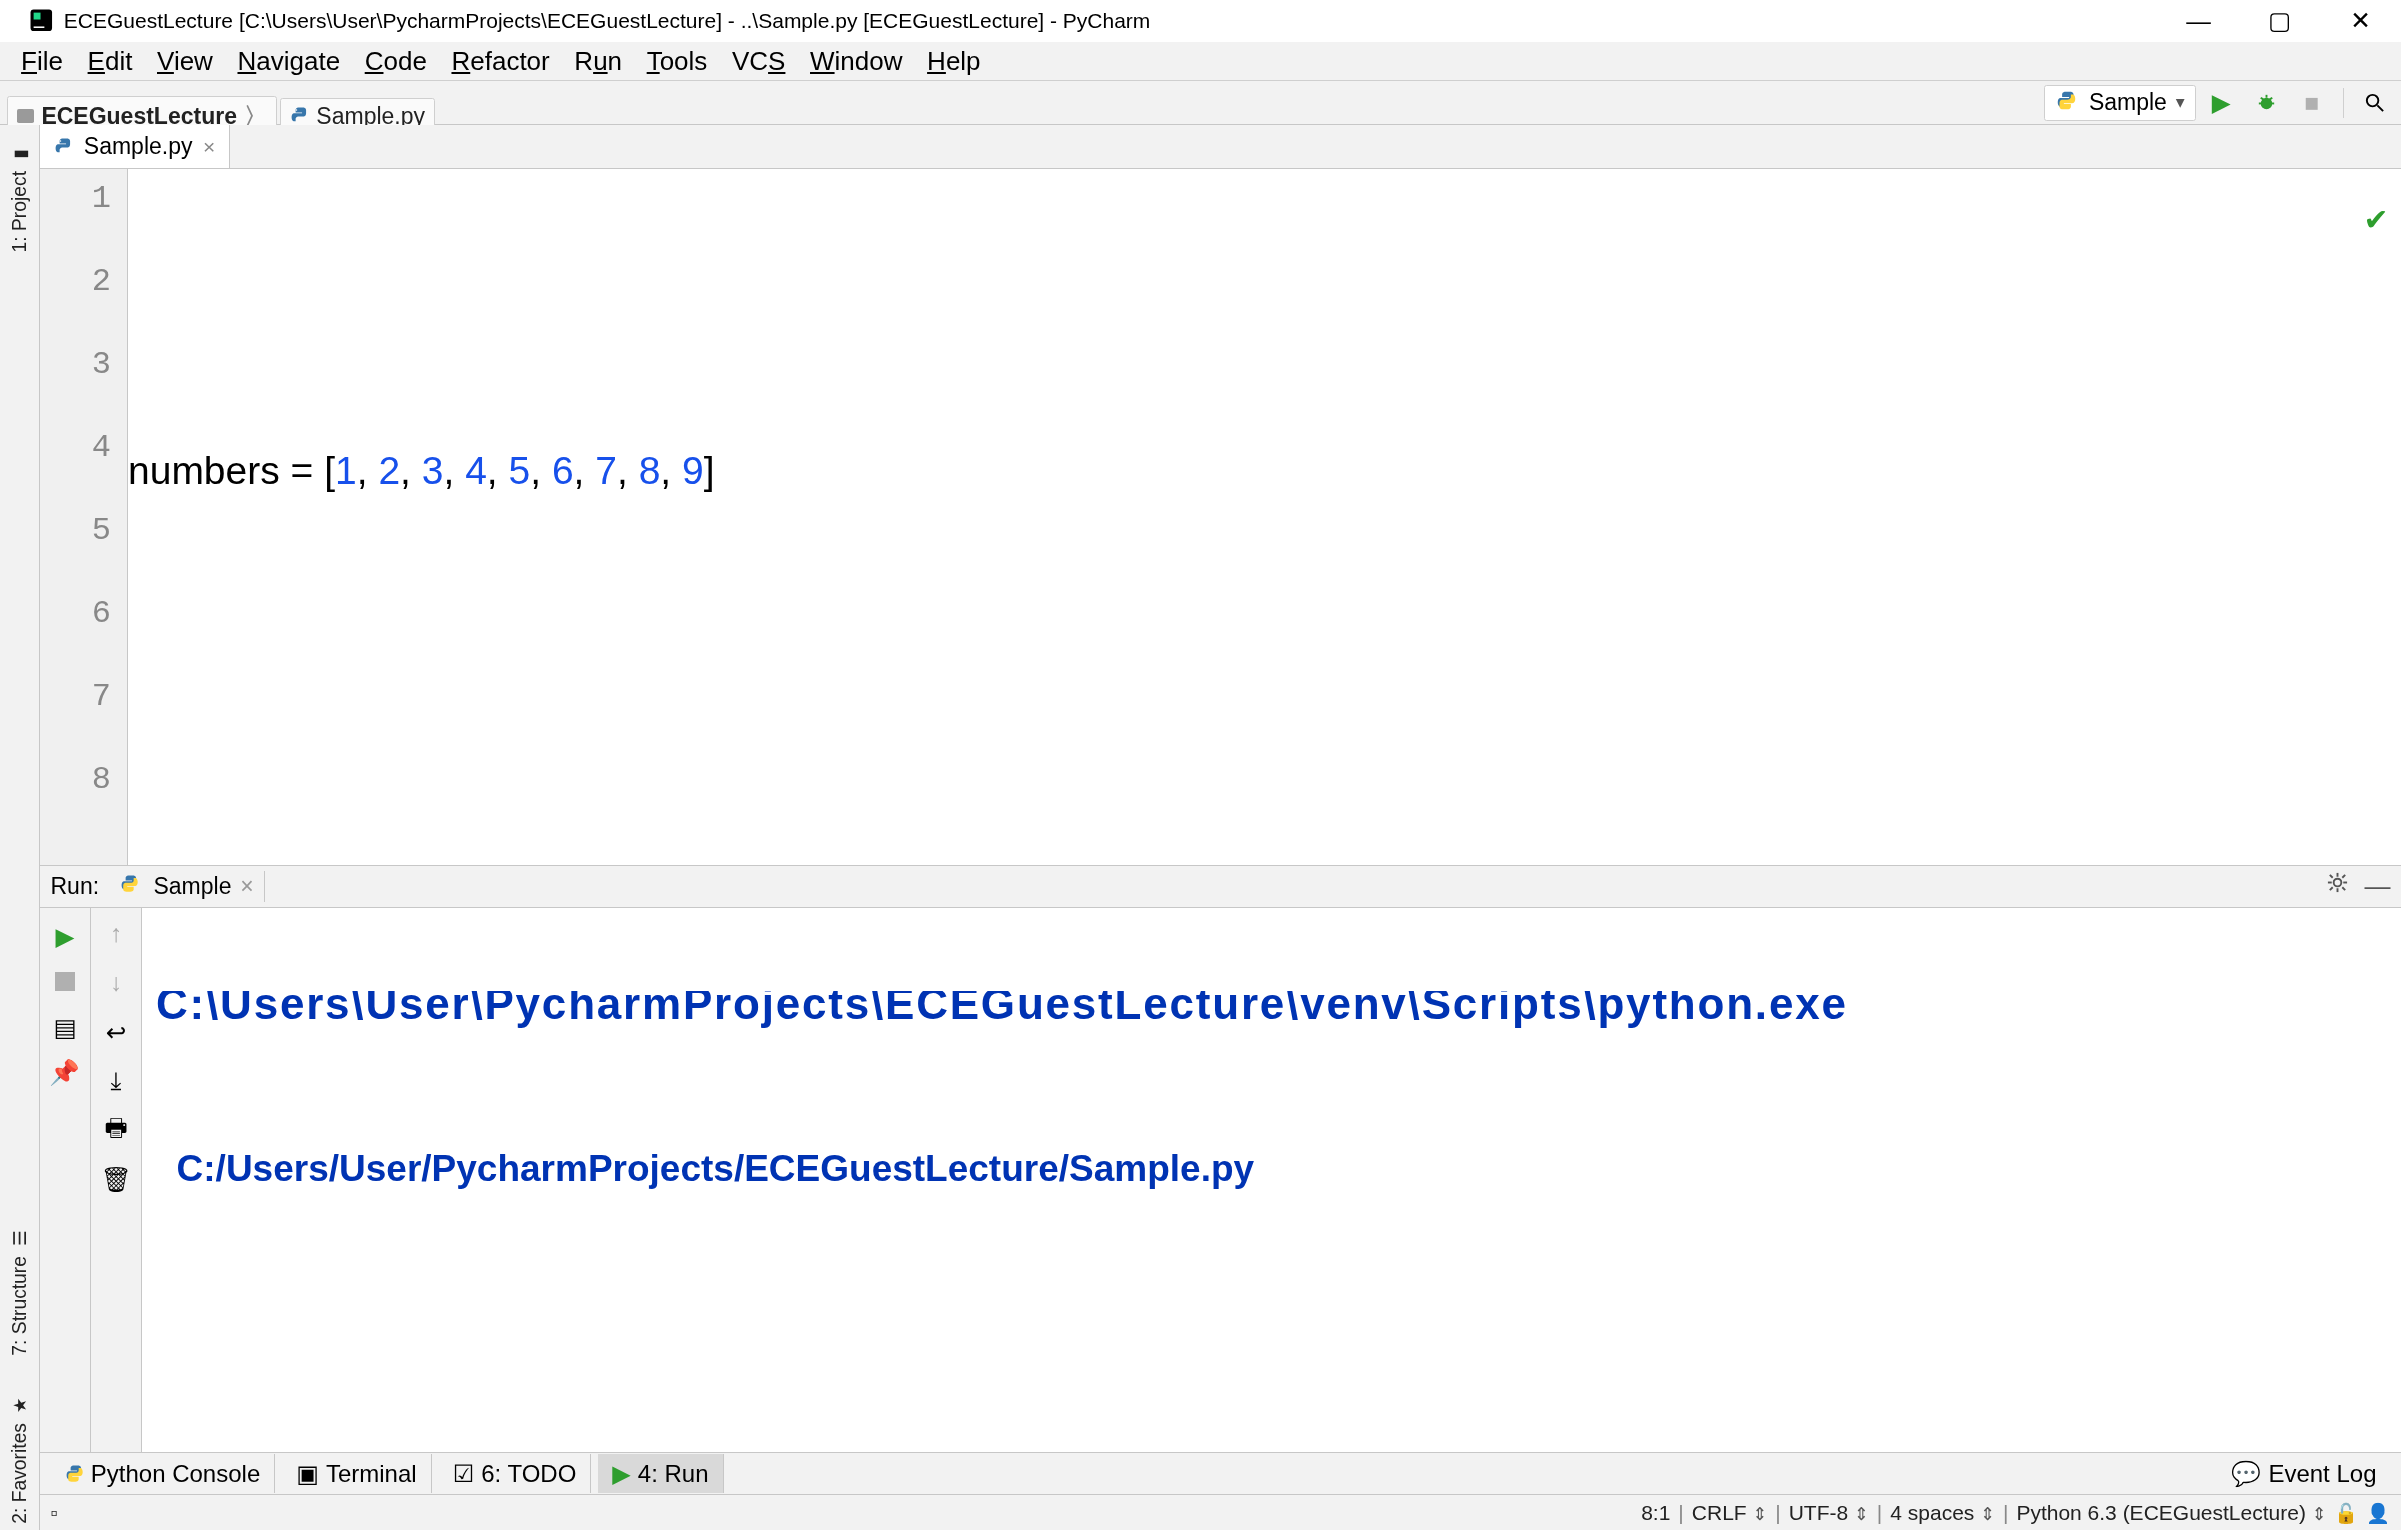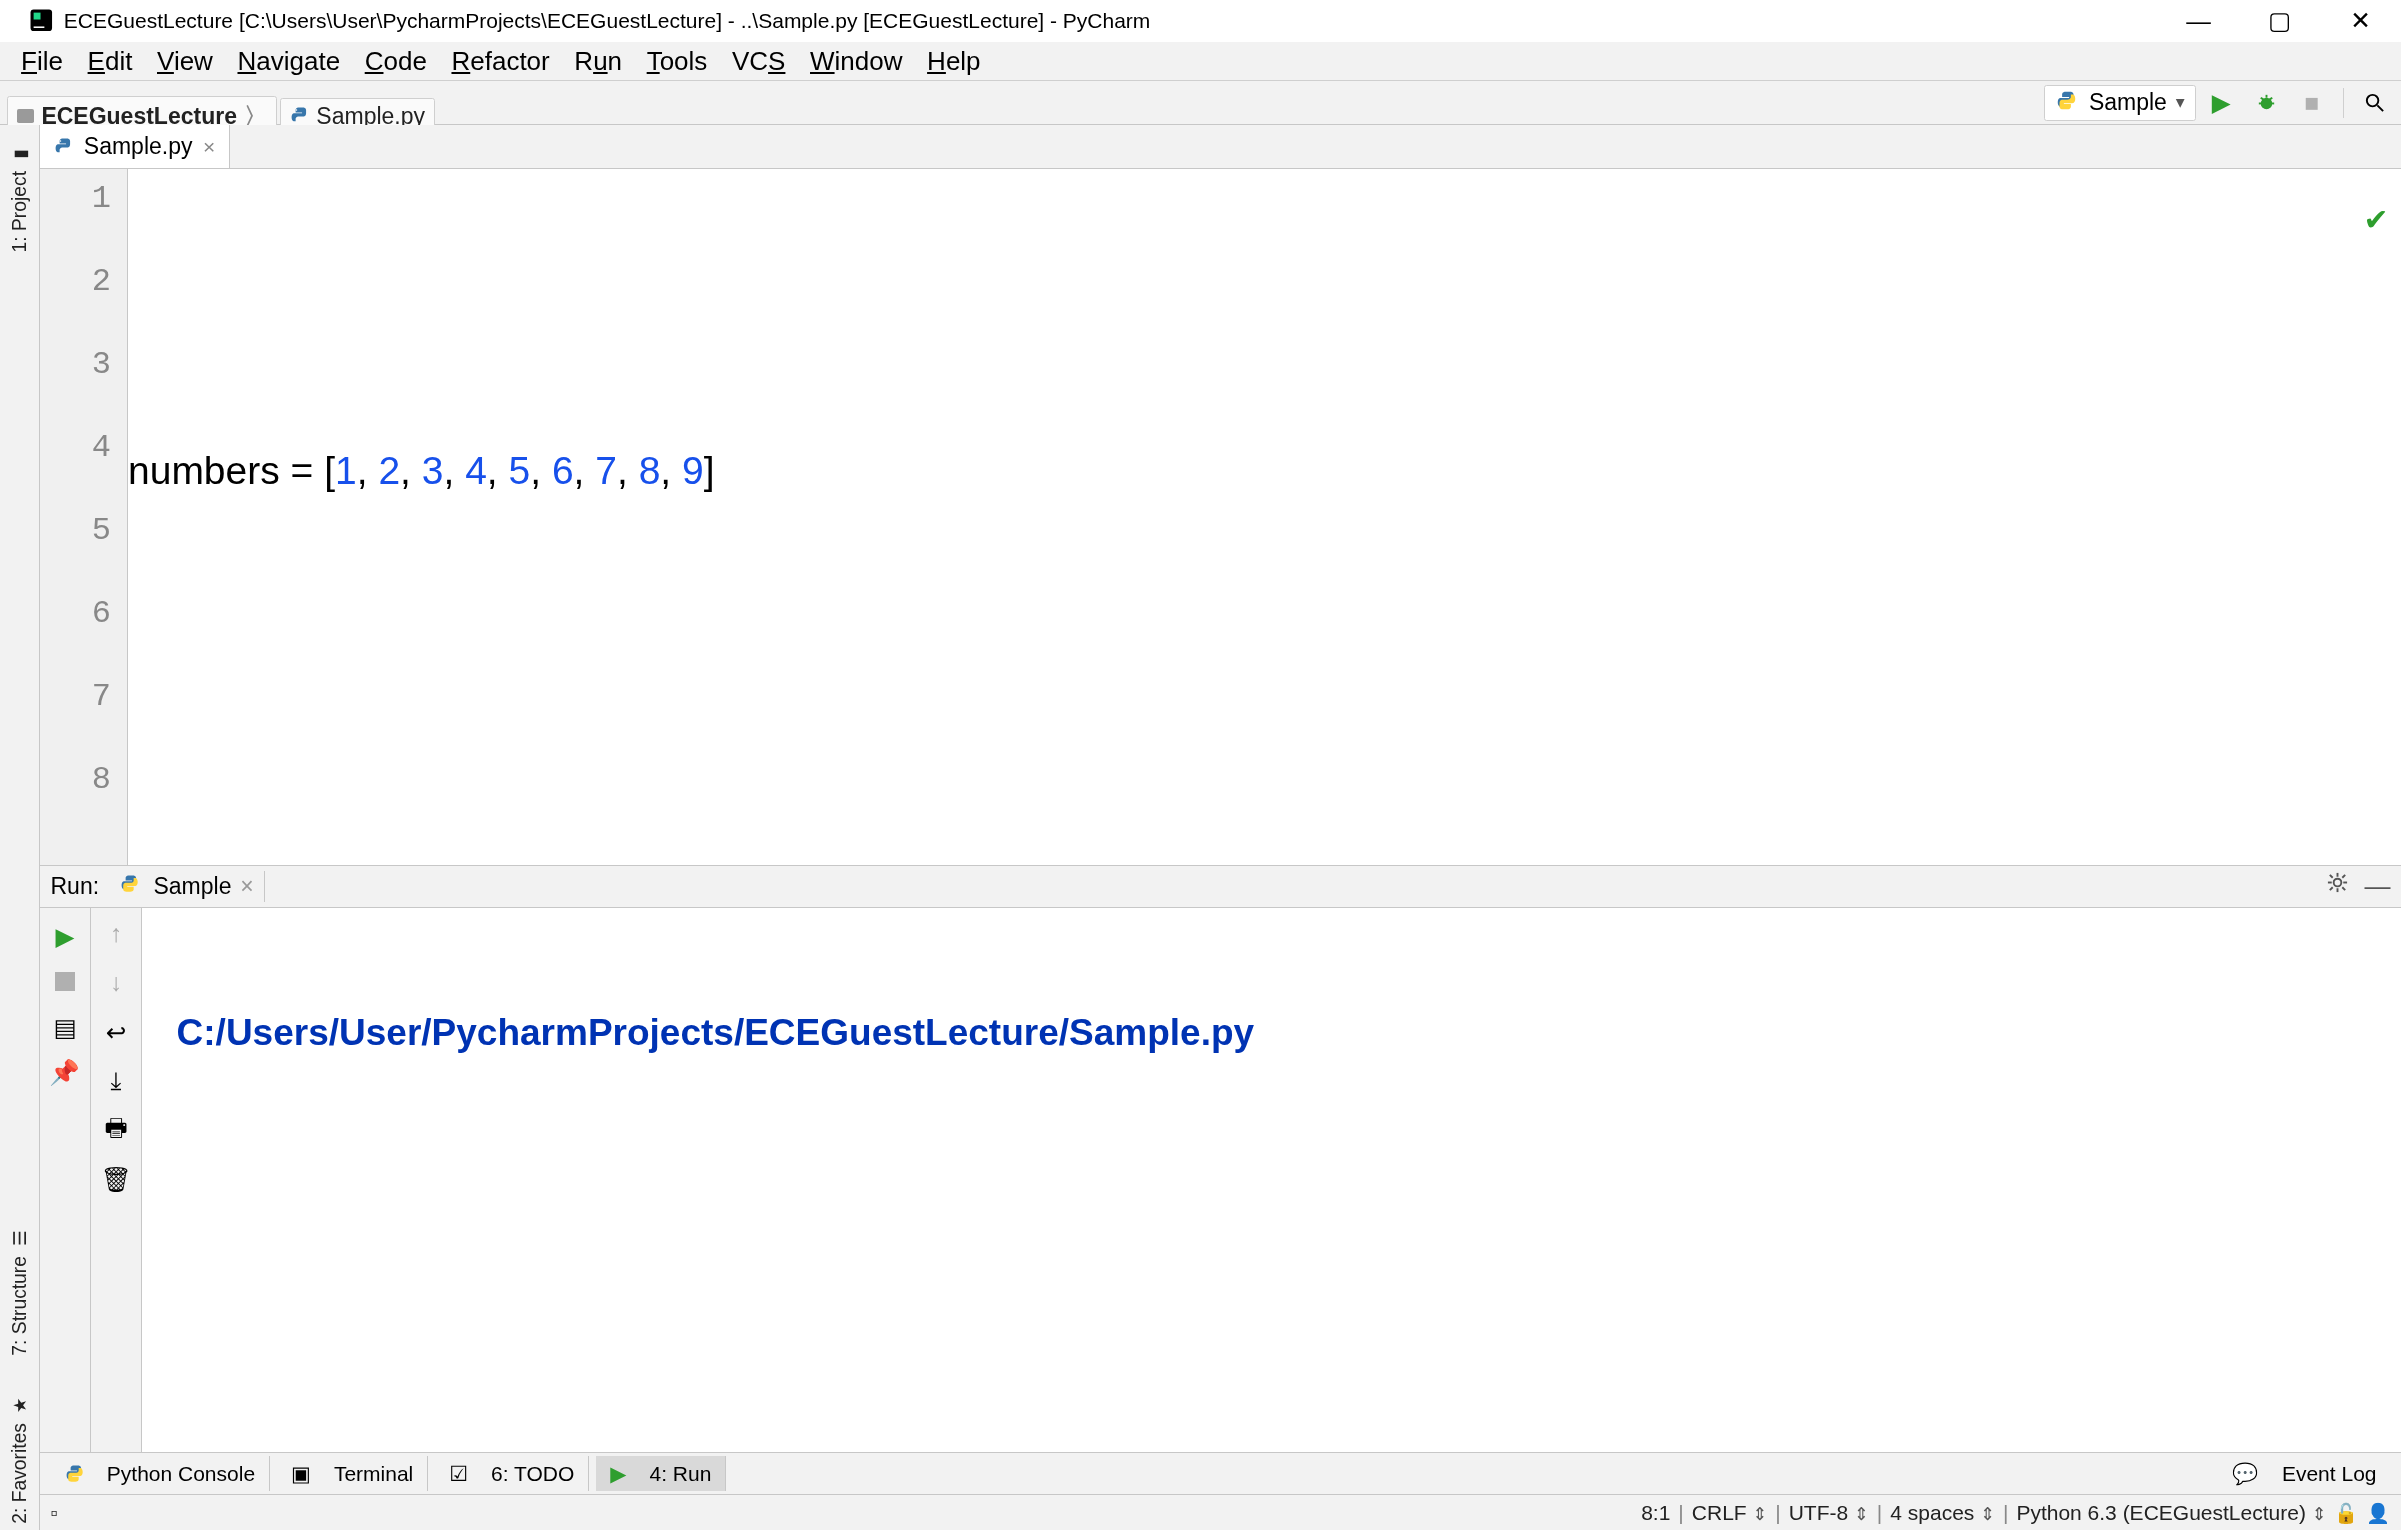--- a/index.html
+++ b/index.html
@@ -65,21 +65,21 @@
 .console-toolbar { width:51px; background:#f2f2f2; border-right:0.9px solid #c7c7c7; display:flex; flex-direction:column; align-items:center; padding-top:10.5px; gap:10.5px;}
 .console-toolbar2 { width:51px; background:#f2f2f2; border-right:0.9px solid #c7c7c7; display:flex; flex-direction:column; align-items:center; padding-top:8.8px; gap:14px;}
 .tbtn { width:35px; height:35px; display:flex; align-items:center; justify-content:center; font-size:24.6px;}
 .play { color:#2e9e2e;}
 .stopsq { width:19.3px; height:19.3px; background:#b0b0b0;}
 .console { flex:1; font-family:"Consolas","Courier New",monospace; font-size:37px; line-height:83px; padding:0 14px; overflow:hidden; white-space:pre;}
 .clr-blue { color:#0033b3; font-weight:700;}
 
 
 .bottombars { height:42px; background:#f2f2f2; border-top:0.9px solid #c7c7c7; display:flex; align-items:center; padding:0 10.5px; gap:7px;}
-.bottombars .bwbtn { display:flex; align-items:center; gap:23px; padding:5.3px 14px; border-right:0.9px solid #c7c7c7; font-size:21px;}
+.bottombars .bwbtn { display:flex; align-items:center; gap:7px; padding:5.3px 14px; border-right:0.9px solid #c7c7c7; font-size:24px;}
 .bottombars .bwbtn.active { background:#d9d9d9;}
 .bottombars .right { margin-left:auto; display:flex; align-items:center; gap:7px; }
 
 .statusbar { height:37px; background:#f2f2f2; border-top:0.9px solid #c7c7c7; display:flex; align-items:center; padding:0 10.5px; font-size:21px; color:#222;}
 .statusbar .right { margin-left:auto; display:flex; align-items:center; gap:8px;}
 .statusbar .sep { color:#888; }
 
 .caret-down { font-size:17.6px; color:#555;}
 
 
@@ -268,20 +268,21 @@
       </div>
       <div class="console-toolbar2">
         <span class="tbtn" style="color:#aaa">↑</span>
         <span class="tbtn" style="color:#aaa">↓</span>
         <span class="tbtn">↩</span>
         <span class="tbtn">⤓</span>
         <span class="tbtn">🖶</span>
         <span class="tbtn">🗑</span>
       </div>
       <div class="console">
+<div style="white-space:pre; height:53px; overflow:hidden; line-height:26px;"><span class="clr-blue" style="font-size:44px;letter-spacing:1.8px;">C:\Users\User\PycharmProjects\ECEGuestLecture\venv\Scripts\python.exe</span></div>
 <div>  <span class="clr-blue">C:/Users/User/PycharmProjects/ECEGuestLecture/Sample.py</span></div>
 
 
 
       </div>
     </div>
 
     <div class="bottombars">
       <span class="bwbtn">
         <span>

